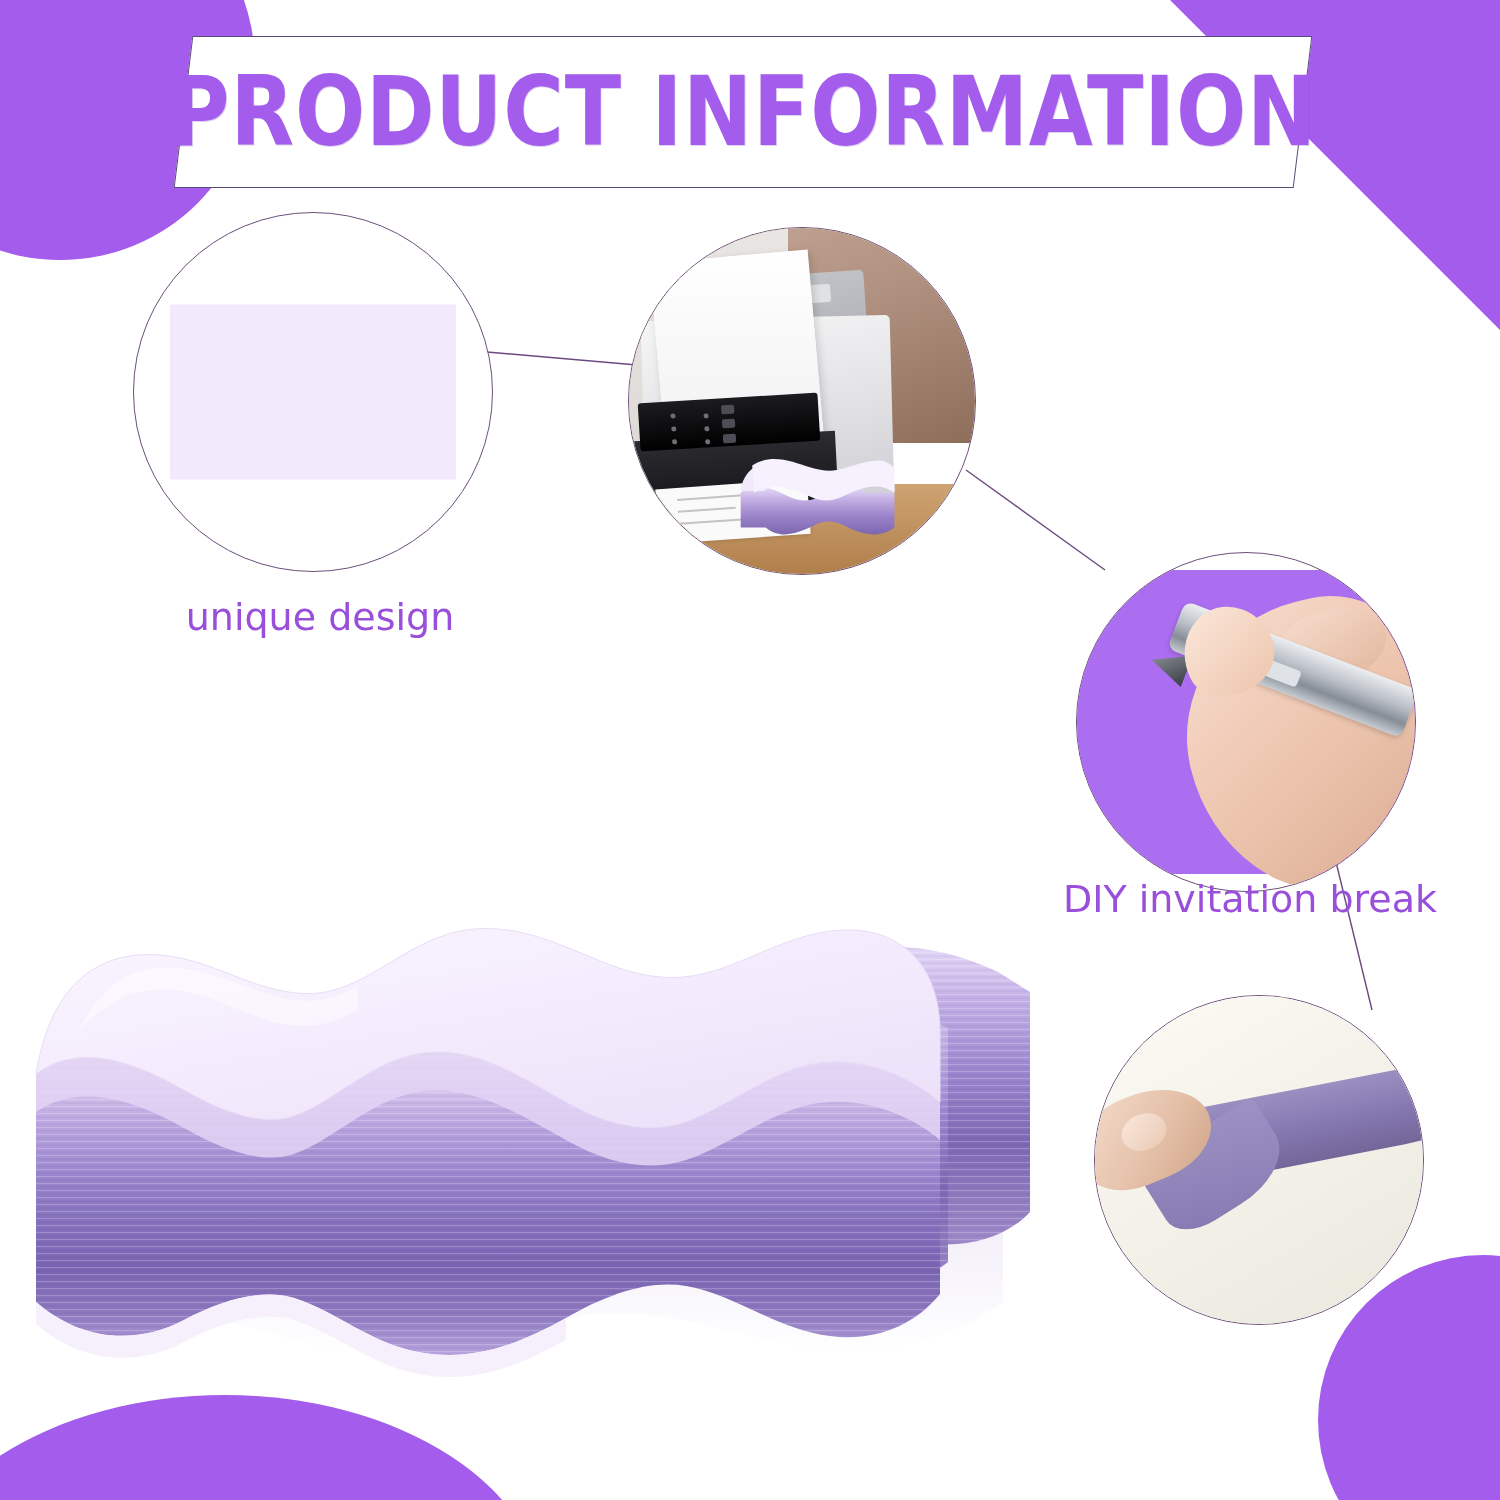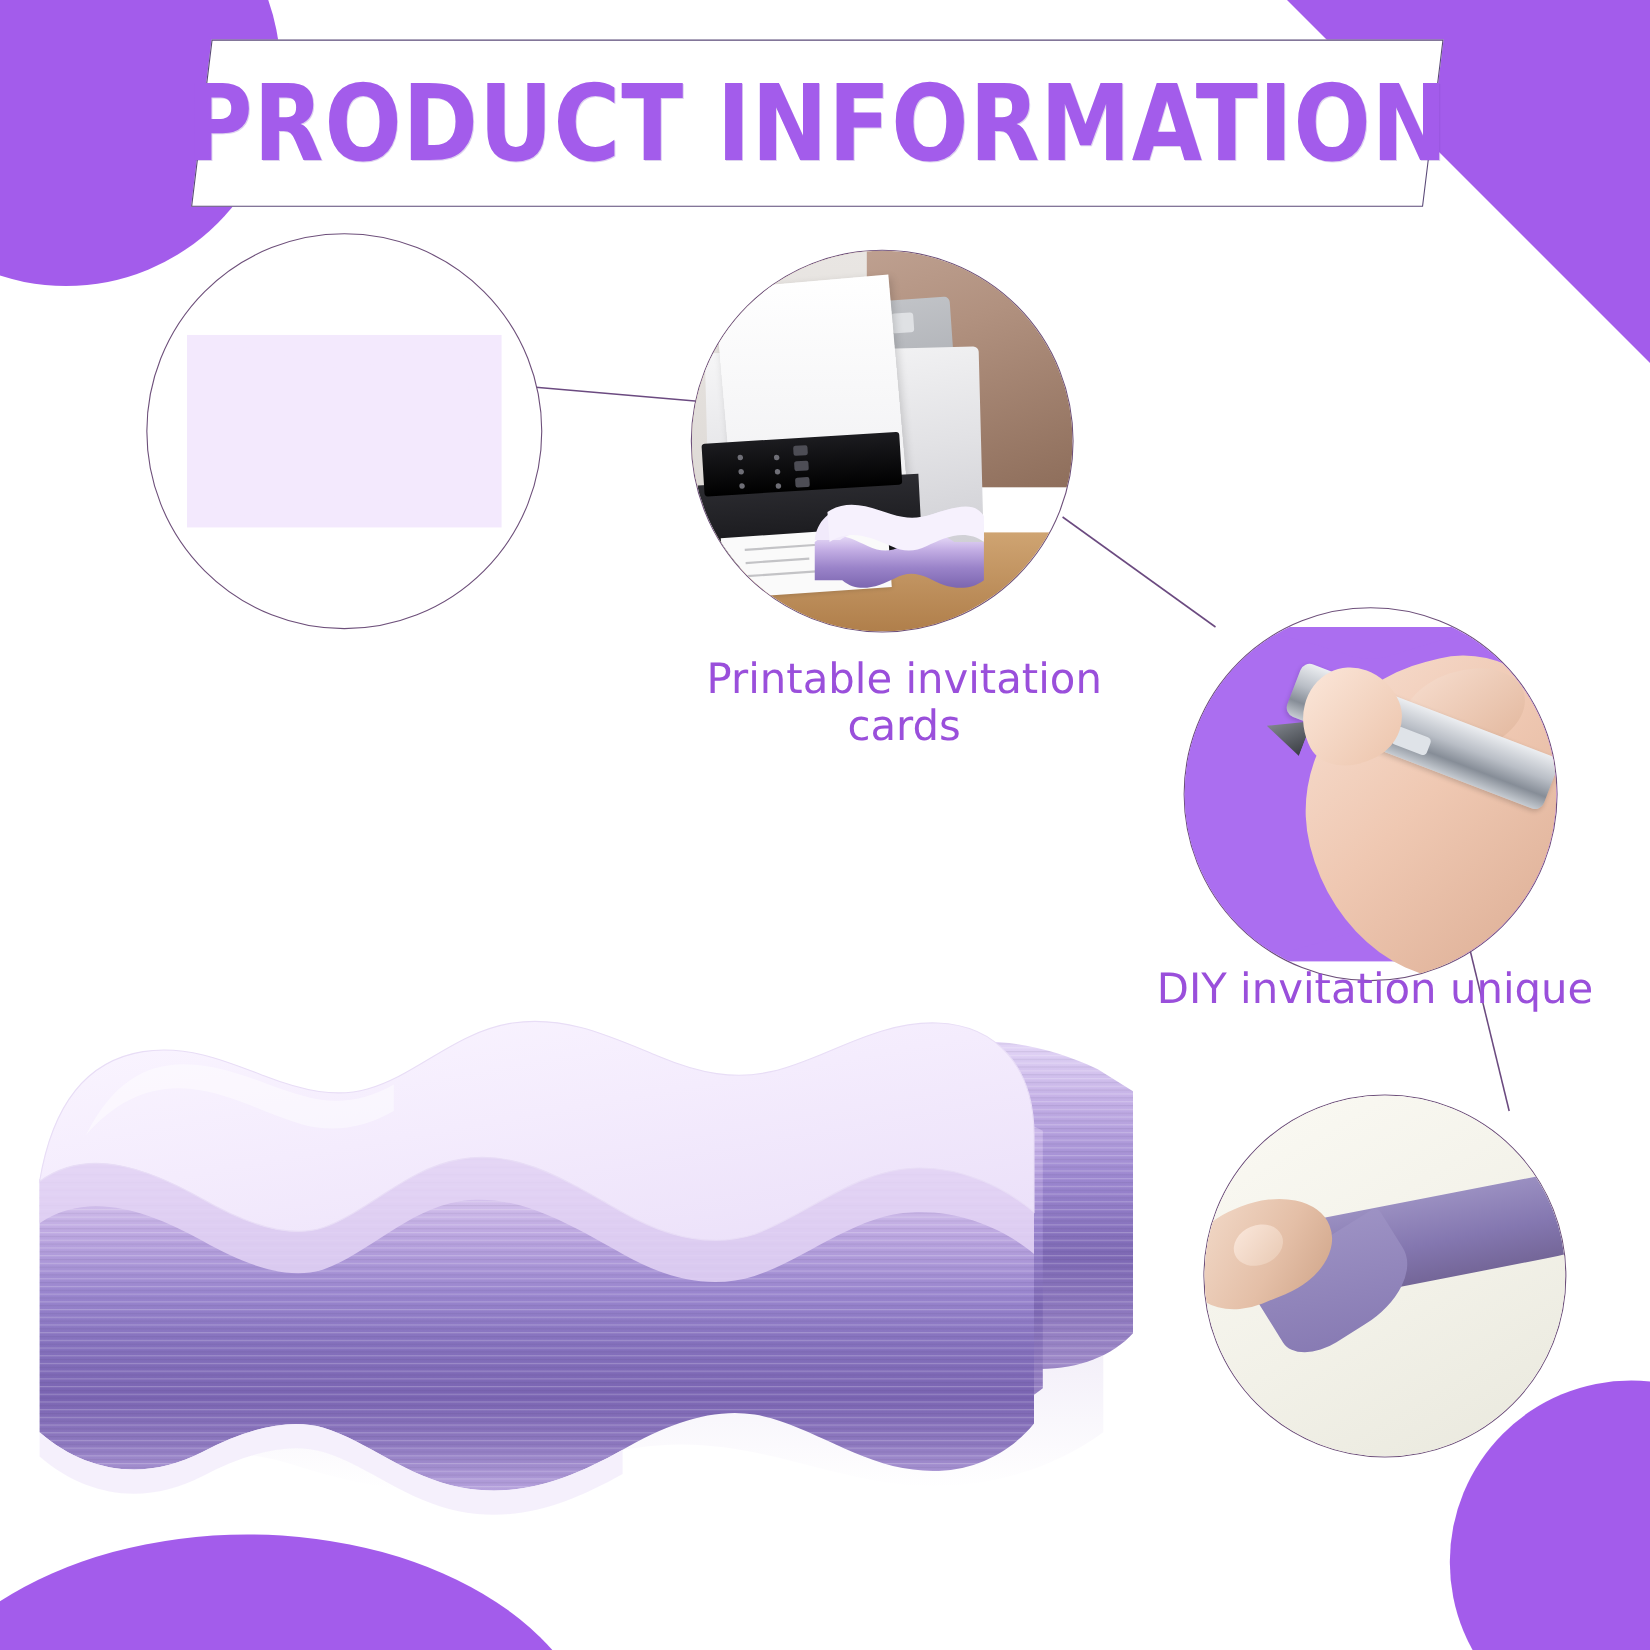--- a/index.html
+++ b/index.html
@@ -181,20 +181,21 @@
         <path fill="#f3e9fd" d="M18 26 C40 4 70 12 92 20 C112 27 134 30 143 30
           C152 30 174 27 194 20 C216 12 246 4 268 26
           C252 44 252 56 268 70 C252 84 252 96 268 112
           C252 128 252 140 268 150 C246 172 216 164 194 156
           C174 149 152 146 143 146 C134 146 112 149 92 156
           C70 164 40 172 18 150 C34 140 34 128 18 112
           C34 96 34 84 18 70 C34 56 34 44 18 26 Z"></path>
       </svg>
     </div>
   </div>
+  <div class="callout-label c1-label">unique design</div>
 
   <div class="circ c2">
     <div class="printer-scene">
       <div class="pr-wall"></div>
       <div class="pr-wall2"></div>
       <div class="pr-desk"></div>
       <div class="pr-lid2">
           <span class="knob"></span>
         </div>
       <div class="pr-body"></div>
@@ -232,41 +233,39 @@
           <path fill="#f1eafb" d="M8 46 C10 24 28 10 48 16 C64 21 76 26 90 26
             C104 26 116 21 132 16 C152 10 170 24 168 46
             C150 32 132 42 116 50 C104 56 94 56 84 50 C68 42 50 32 32 46 Z"></path>
           <path fill="#f6f1fd" d="M20 18 C40 4 62 14 80 20 C96 25 104 25 120 20
             C140 14 158 6 168 22 L168 48 C150 34 130 44 114 52
             C102 58 92 58 80 52 C62 44 42 34 22 48 L20 18 Z"></path>
         </svg>
       </div>
     </div>
   </div>
-  <div class="callout-label c2-label">Printable invitation
-cards</div>
 
   <div class="circ c3">
     <div class="shield-fill">
       <svg viewBox="0 0 100 100" preserveAspectRatio="none" style="width:100%;height:100%;display:block">
         <path fill="#ab6ef0" d="M0 4 C14 -4 32 3 44 8 C48 10 52 10 56 8
           C68 3 86 -4 100 4 L100 96 C86 104 68 97 56 92
           C52 90 48 90 44 92 C32 97 14 104 0 96 Z"></path>
       </svg>
     </div>
     <div class="hand-scene">
       <div class="diy-hand"></div>
       <div class="diy-knuckle"></div>
       <div class="diy-pen"></div>
       <div class="diy-btn"></div>
       <div class="diy-tip"></div>
       <div class="diy-thumb"></div>
     </div>
   </div>
-  <div class="callout-label c3-label">DIY invitation unique</div>
+  <div class="callout-label c3-label">DIY invitation break</div>
 
   <div class="circ c4">
     <div class="brk-bg">
       <div class="brk-strip"></div>
       <div class="brk-strip2"></div>
       <div class="brk-finger"></div>
       <div class="brk-nail"></div>
       <div class="brk-finger2"></div>
     </div>
   </div>

